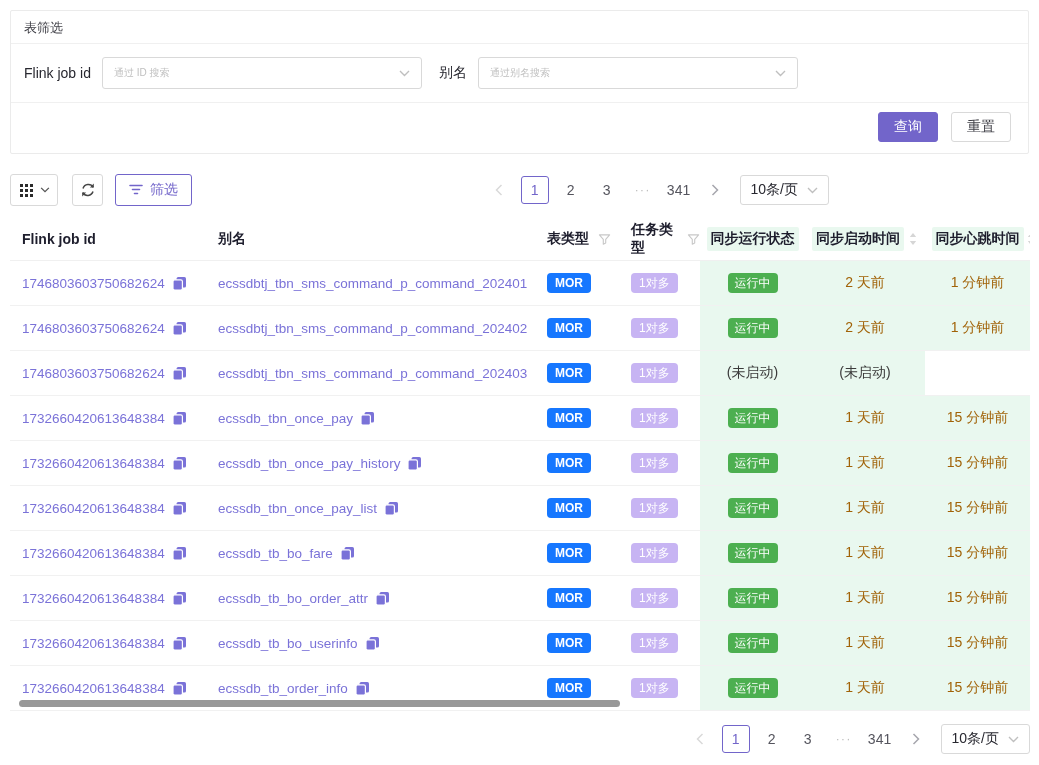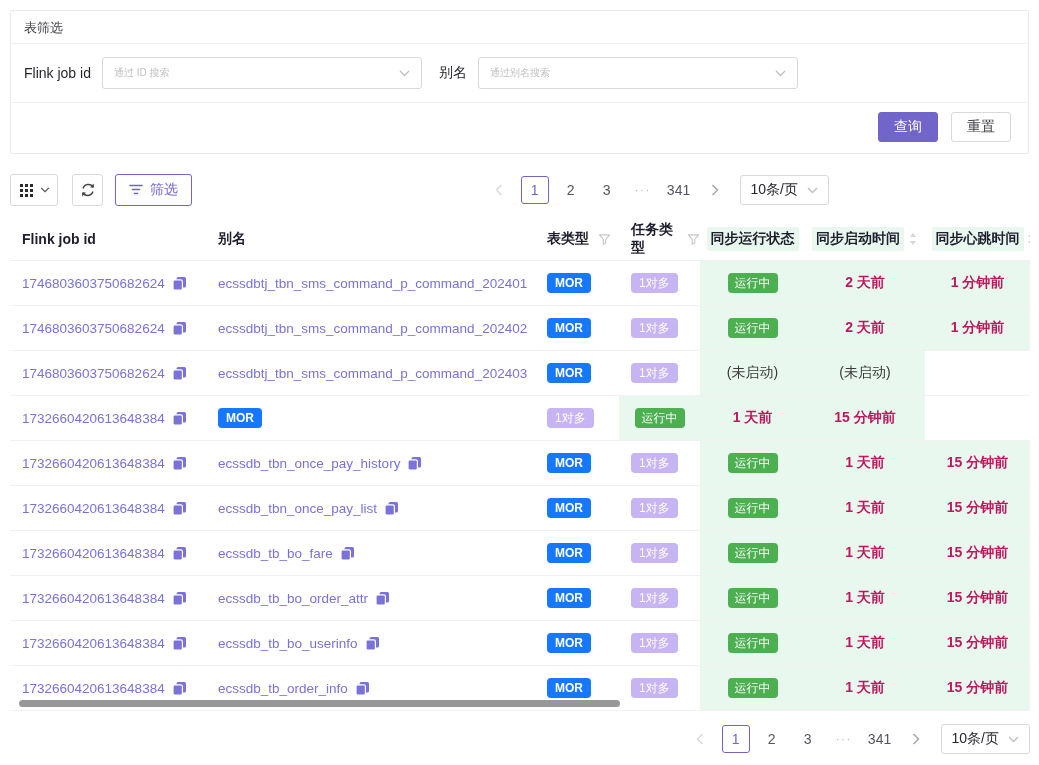--- a/index.html
+++ b/index.html
@@ -72,21 +72,21 @@
   .td { display:flex; align-items:center; overflow:hidden; }
   .td.green { background:var(--column_green,#e9f8ef); }
   .link { color:var(--link,#7a72d8); font-size:13.5px; text-decoration:none; cursor:pointer; white-space:nowrap; }
   .copy { margin-left:7px; cursor:pointer; color:var(--link,#7a72d8); flex:none; display:flex; }
   .badge { font-size:12px; font-weight:700; color:#fff; padding:3px 8px; border-radius:4px; line-height:14px; }
   .badge-blue { background:var(--badge_blue,#1677ff); }
   .badge-purple { background:var(--badge_purple,#c7b4f3); font-weight:400; }
   .status { font-size:12px; color:#fff; padding:3px 7px; border-radius:4px; line-height:14px; }
   .status.running { background:var(--status_green,#4caf50); }
   .status.not_running { background:var(--badge_blue,#1677ff); }
-  .time { font-weight:700; font-size:14px; color:#be185d; }
+  .time { font-weight:400; font-size:14px; color:#a16207; }
   .time.muted { font-weight:400; color:#3a3a3a; }
 
   
   .hscroll-thumb { position:absolute; left:19px; top:700px; width:601px; height:7px;
     background:#989898; border-radius:4px; cursor:pointer; }
   .footer-row { position:absolute; left:10px; top:724px; width:1020px; display:flex; }
 </style>
 </head>
 <body>
 
@@ -339,20 +339,29 @@
     <div class="td pl">
       <a class="link">1732660420613648384</a>
       <span class="copy">
         <svg width="15" height="15" viewBox="0 0 15 15">
           <rect x="4.6" y="1" width="9.4" height="10.6" rx="1.6" fill="currentColor"></rect>
           <rect x="1" y="3.8" width="9.4" height="10.2" rx="1.6" fill="currentColor" stroke="#ffffff" stroke-width="1.2"></rect>
         </svg>
       </span>
     </div>
     <div class="td pl">
+      <a class="link">ecssdb_tbn_once_pay</a>
+      <span class="copy">
+        <svg width="15" height="15" viewBox="0 0 15 15">
+          <rect x="4.6" y="1" width="9.4" height="10.6" rx="1.6" fill="currentColor"></rect>
+          <rect x="1" y="3.8" width="9.4" height="10.2" rx="1.6" fill="currentColor" stroke="#ffffff" stroke-width="1.2"></rect>
+        </svg>
+      </span>
+    </div>
+    <div class="td pl">
       <span class="badge badge-blue">MOR</span>
     </div>
     <div class="td pl">
       <span class="badge badge-purple">1对多</span>
     </div>
     <div class="td green center">
       <span class="status running">运行中</span>
     </div>
     <div class="td green center time">1 天前</div>
     <div class="td green center time">15 分钟前</div>

